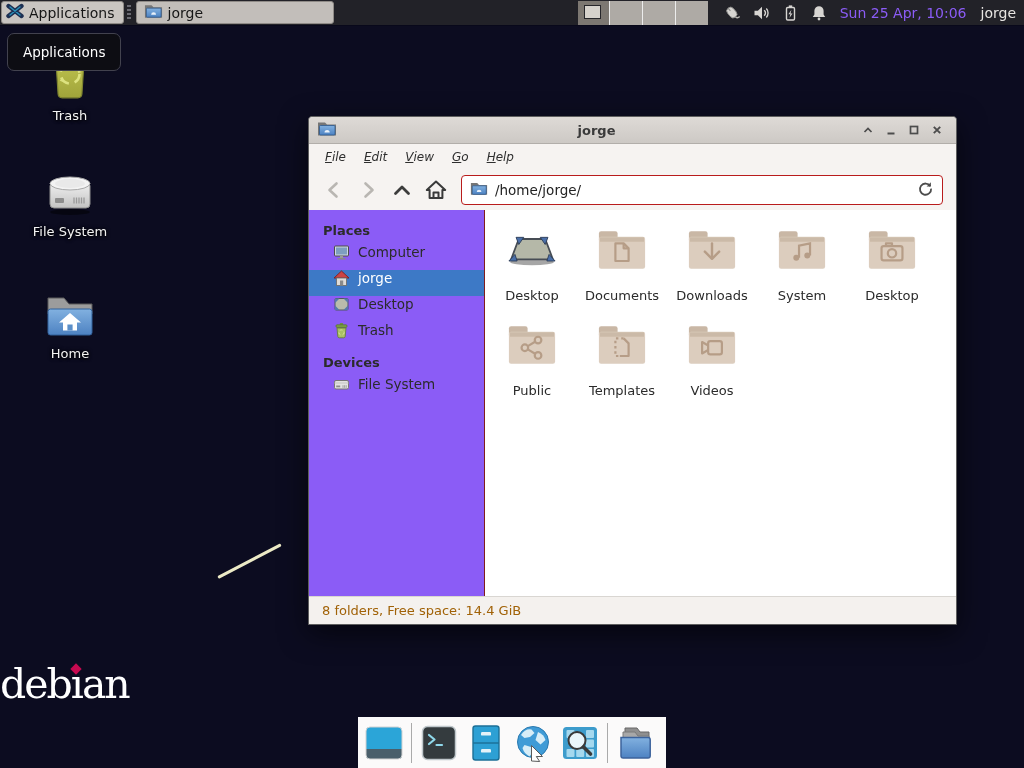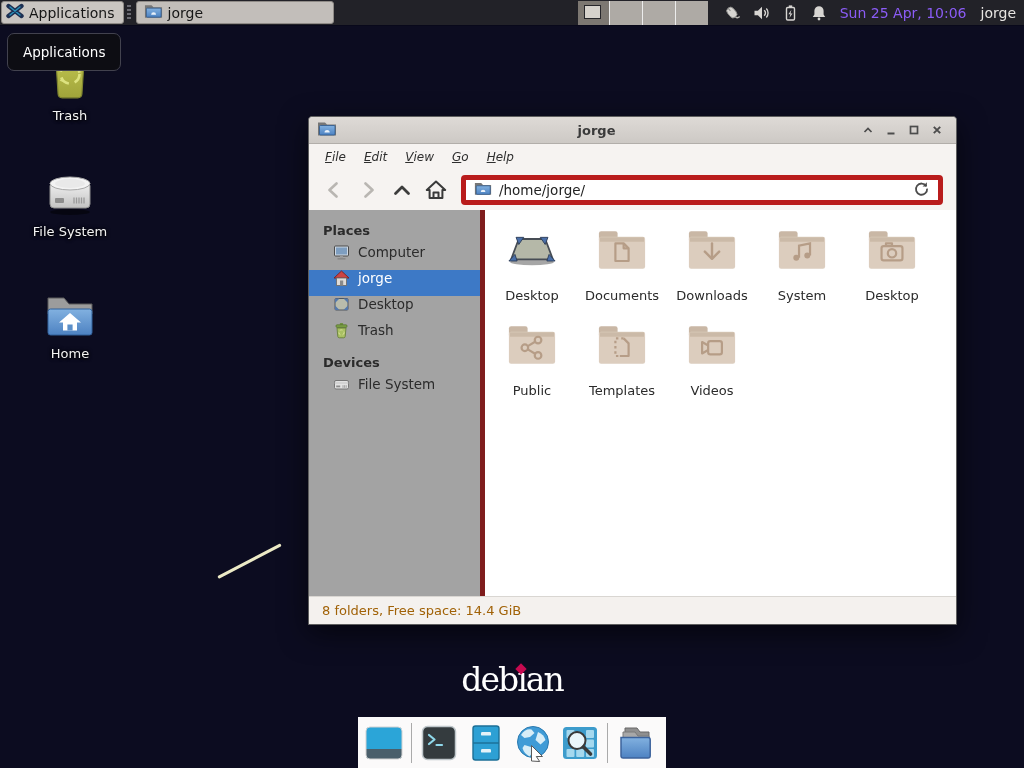--- a/index.html
+++ b/index.html
@@ -56,23 +56,23 @@
 
   
   .stray-line {
     position:absolute; left:218px; top:576px; width:71px; height:3px;
     background:#eceac6; border-radius:2px; transform:rotate(-27.5deg);
     transform-origin:left center; z-index:4;
   }
 
   
   .wallpaper-logo {
-    position:absolute; top:660px; left:0; width:100%; text-align:center; z-index:2;
+    position:absolute; top:660px; left:0; width:100%; z-index:2;
     font-family:"DejaVu Serif","Liberation Serif",serif;
-    color:#ffffff; font-size:33px; letter-spacing:-2px;
+    color:#ffffff; font-size:41px; letter-spacing:-2px;
   }
   .debian-i { position:relative; }
   .debian-dot {
     position:absolute; left:50%; top:5px; width:8px; height:8px; margin-left:-4px;
     background:#c70a50; transform:rotate(45deg);
   }
 
   
   .window {
     position:absolute; left:308px; top:116px; width:649px; height:509px;
@@ -89,30 +89,30 @@
   .win-ctrl { width:23px; height:22px; display:flex; align-items:center; justify-content:center; }
 
   .menubar { height:25px; flex:0 0 25px; background:#f6f3f1; display:flex; align-items:center; padding-left:7px; }
   .menu-item { display:inline-block; padding:3px 9px; font-size:12px; color:#2e2e2e;font-style:italic; }
   .menu-item::first-letter { text-decoration:underline; }
 
   .toolbar { height:41px; flex:0 0 41px; background:#f6f3f1; display:flex; align-items:center; padding:0 13px 0 10px; }
   .nav-btn { width:30px; height:30px; display:flex; align-items:center; justify-content:center; border-radius:3px; margin-right:4px; }
   .pathbar {
     flex:1; height:30px; margin-left:6px; background:#ffffff;
-    border:5px solid #b91c1c; border-radius:4px;
+    border:1px solid #b91c1c; border-radius:4px;
     display:flex; align-items:center; padding:0 8px; gap:7px;
   }
   .pathbar input {
     flex:1; border:none; outline:none; background:transparent;
     font-family:"DejaVu Sans","Liberation Sans",sans-serif; font-size:13.5px; color:#222222;
   }
 
   .content { flex:1; display:flex; background:#ffffff; overflow:hidden; }
-  .sidebar { width:176px; flex:0 0 176px; border-right:5px solid #7f1d1d; background:#a3a3a3; padding-top:6px; }
+  .sidebar { width:176px; flex:0 0 176px; border-right:1px solid #7f1d1d; background:#8b5cf6; padding-top:6px; }
   .side-header { font-weight:bold; color:#2b2b2b; font-size:13px; padding:7px 0 6px 14px; }
   .side-row { height:26px; display:flex; align-items:flex-start; gap:8px; padding-left:24px; color:#2b2b2b; font-size:13.5px; }
   .side-row.selected { background:#3d79c6; color:#ffffff; }
   .side-row svg { flex:0 0 auto; }
 
   .files { flex:1; padding:16px 0 0 2px; display:flex; flex-wrap:wrap; align-content:flex-start; }
   .file-cell { width:90px; height:95px; display:flex; flex-direction:column; align-items:center; padding-top:2px; }
   .file-cell .flabel { margin-top:13px; color:#2b2b2b; font-size:13px; white-space:nowrap; }
 
   .statusbar {

